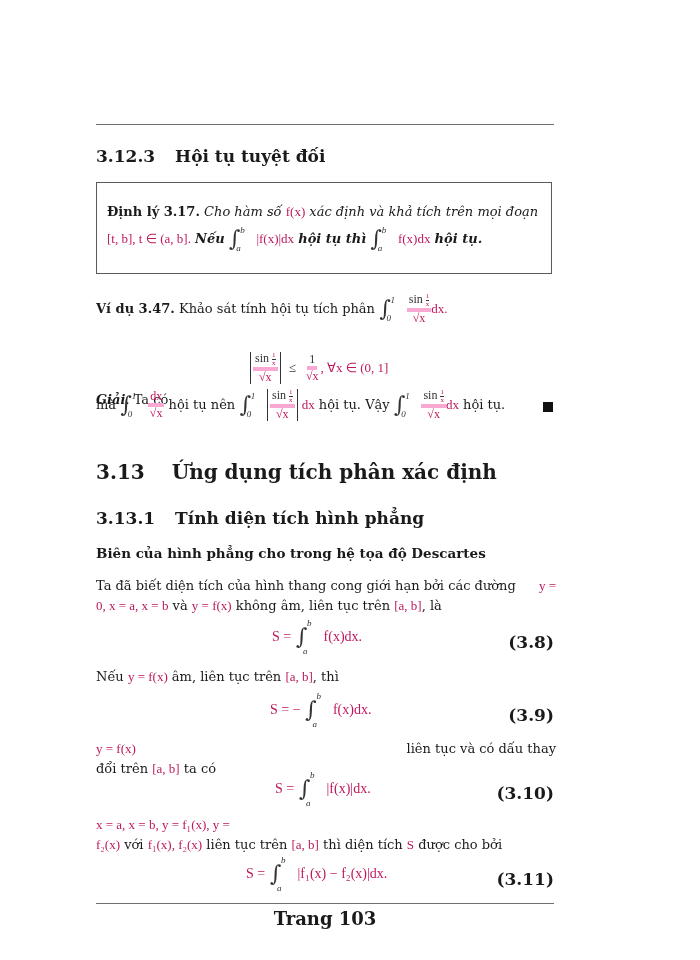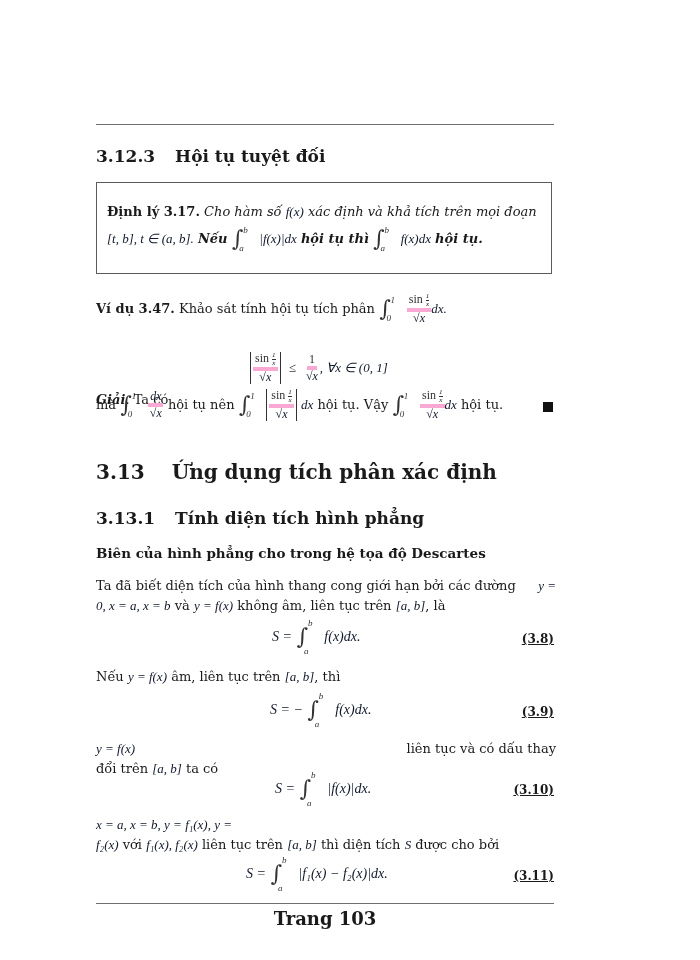--- a/index.html
+++ b/index.html
@@ -4,21 +4,21 @@
   <style>
     html, body { margin: 0; padding: 0; background: #ffffff; }
     body { width: 700px; height: 960px; position: relative; overflow: hidden;
            font-family: "DejaVu Serif", serif; color: #1a1a1a; }
     .abs { position: absolute; }
     .rule { position: absolute; left: 96px; width: 458px; height: 1px; background: #6f6f6f; }
     .h3 { font-weight: bold; font-size: 17px; }
     .h2 { font-weight: bold; font-size: 20px; }
     .h4 { font-weight: bold; font-size: 13.5px; }
     .txt { font-size: 13px; line-height: 20px; }
-    .m { font-family: "Liberation Serif", serif; font-style: italic; color: #0f172a; }
+    .m { font-family: "Liberation Serif", serif; color: #be185d; }
     .mr { font-family: "Liberation Serif", serif; font-style: normal; color: #333; }
     .b { font-weight: bold; }
     .it { font-style: italic; }
     .thm-box { position: absolute; left: 96px; top: 182px; width: 456px; height: 92px;
                border: 1px solid #5a5a5a; box-sizing: border-box; }
     .int { font-family: "DejaVu Serif", serif; font-size: 22px; font-style: normal;
            display: inline-block; vertical-align: middle; position: relative; line-height: 1; color:#333; }
     .lim { position: relative; display: inline-block; vertical-align: middle; width: 12px; height: 34px; }
     .lim .up { position: absolute; top: -2px; left: 0; font-size: 9px; font-style: italic;
                font-family: "Liberation Serif", serif; color:#333; }
@@ -26,21 +26,21 @@
                font-family: "Liberation Serif", serif; color:#333; }
     .frac { display: inline-flex; flex-direction: column; align-items: center; vertical-align: middle;
             font-family: "Liberation Serif", serif; color:#333; font-size: 12px; line-height: 1.1; }
     .frac .num { border-bottom: 4px solid #f9a8d4; padding: 0 2px; }
     .frac .den { padding: 0 2px; }
     .abs-bar { display: inline-block; vertical-align: middle; border-left: 1px solid #333;
                border-right: 1px solid #333; padding: 0 2px; }
     .small-frac { display: inline-flex; flex-direction: column; align-items: center; vertical-align: super;
                   font-size: 7px; line-height: 1; }
     .small-frac .n { border-bottom: 0.5px solid #333; }
-    .eqnum { position: absolute; right: 146px; font-weight: bold; font-size: 12px; text-decoration: underline; }
+    .eqnum { position: absolute; right: 146px; font-weight: bold; font-size: 17px; }
     .qed { position: absolute; left: 543px; top: 402px; width: 10px; height: 10px; background: #111; }
     .eq { position: absolute; font-size: 14px; }
   </style>
 </head>
 <body>
 
 <div class="rule" style="top:124px;"></div>
 
 <div class="abs h3" style="left:96px; top:146px;">
   <span>3.12.3</span>

